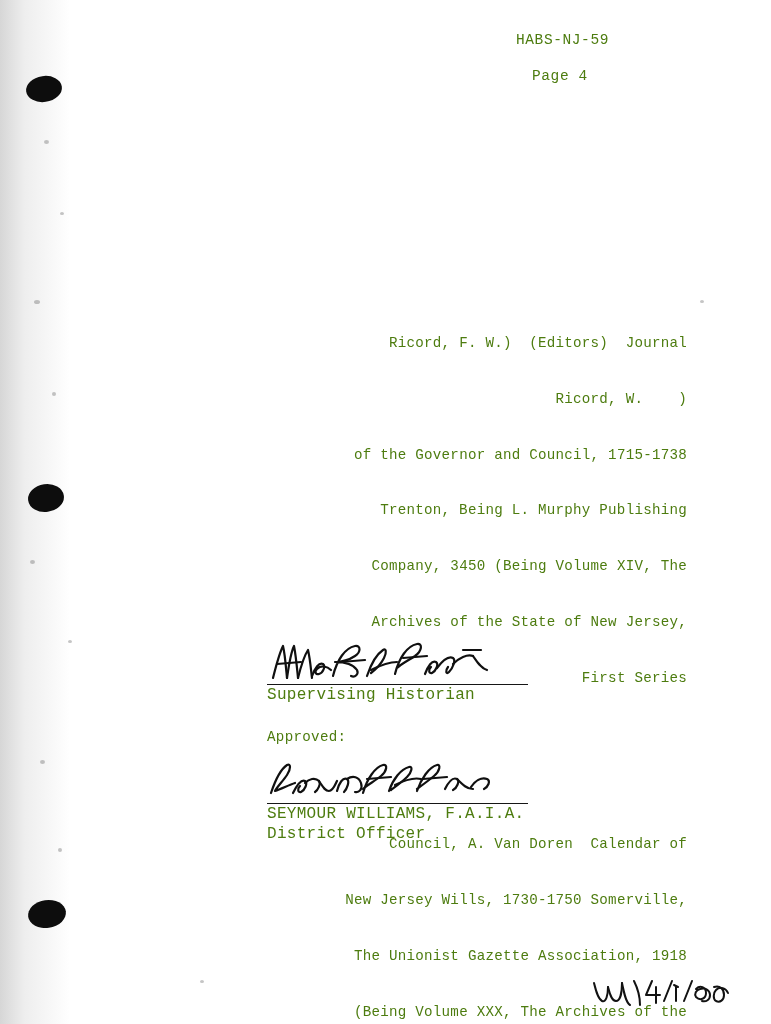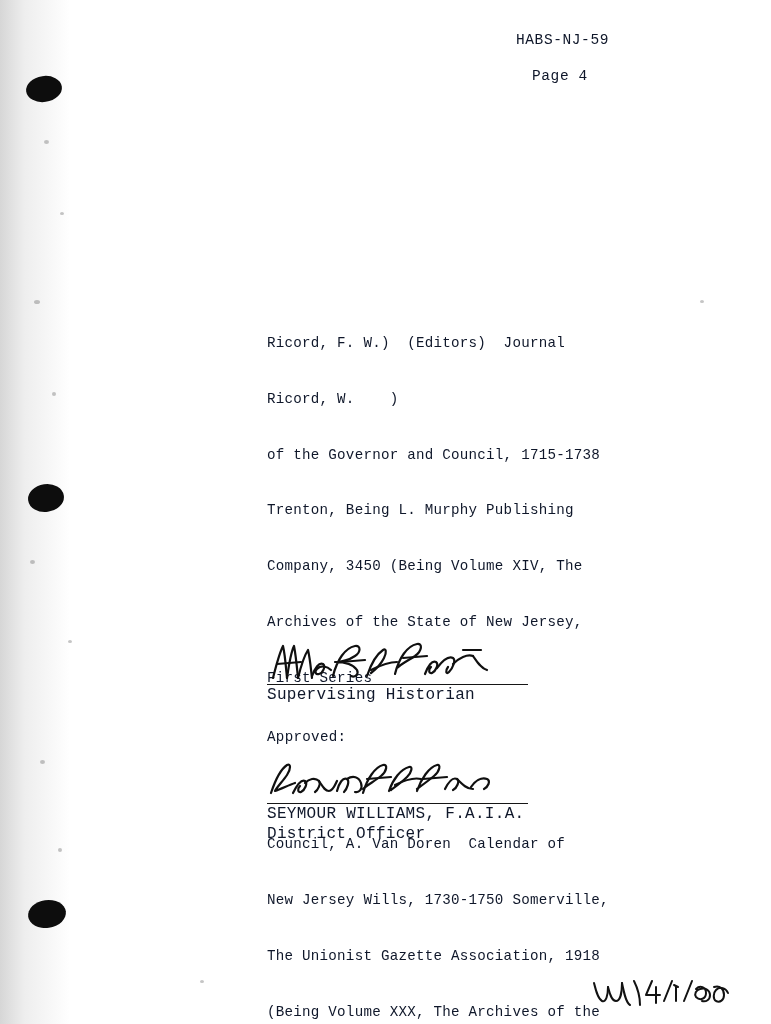--- a/index.html
+++ b/index.html
@@ -7,21 +7,21 @@
     padding: 0;
     background: #ffffff;
   }
   .page {
     position: relative;
     width: 771px;
     height: 1024px;
     background: #ffffff;
     overflow: hidden;
     font-family: "Liberation Mono", "DejaVu Sans Mono", monospace;
-    color: #0f172a;
+    color: #4d7c0f;
   }
 
   
   .scan-edge {
     position: absolute;
     left: 0;
     top: 0;
     width: 70px;
     height: 1024px;
     background: linear-gradient(90deg, rgba(120,120,120,0.30) 0%, rgba(160,160,160,0.18) 35%, rgba(255,255,255,0) 100%);
@@ -64,21 +64,21 @@
     position: absolute;
     left: 267px;
     top: 241px;
     width: 420px;
     font-size: 14.2px;
     line-height: 18.6px;
     letter-spacing: 0.25px;
     white-space: pre-wrap;
   }
   .entry { margin-bottom: 18px; }
-  .entry .ln { display: block; white-space: pre; }
+  .entry .ln { display: block; white-space: pre; text-align: right; }
   .u { text-underline-offset: 2px; }
 
   
   .sig-area { position: absolute; left: 267px; top: 640px; width: 420px; }
 
   .sig-rule {
     position: relative;
     height: 1px;
     background: #161616;
     width: 261px;

